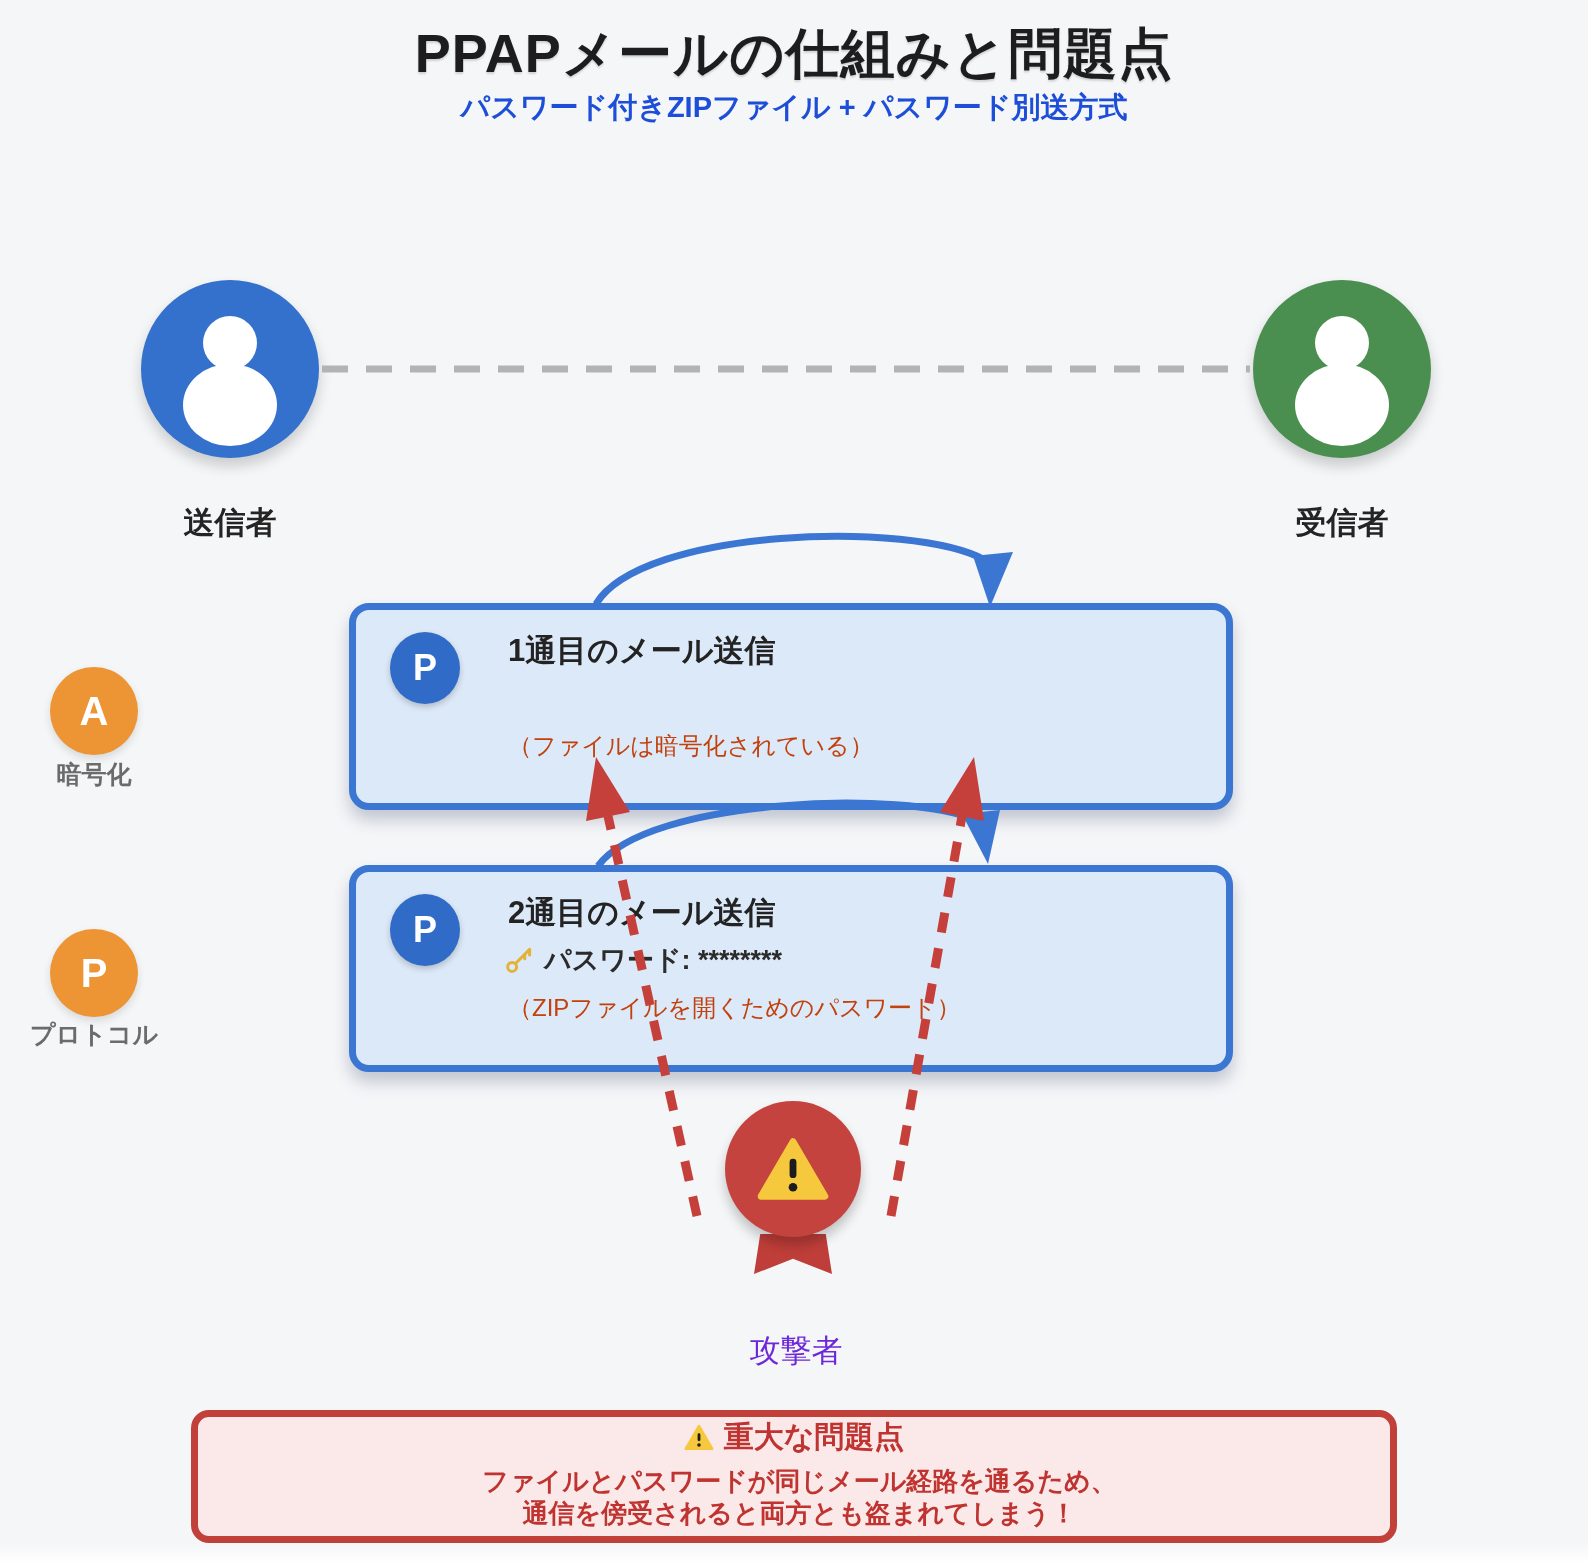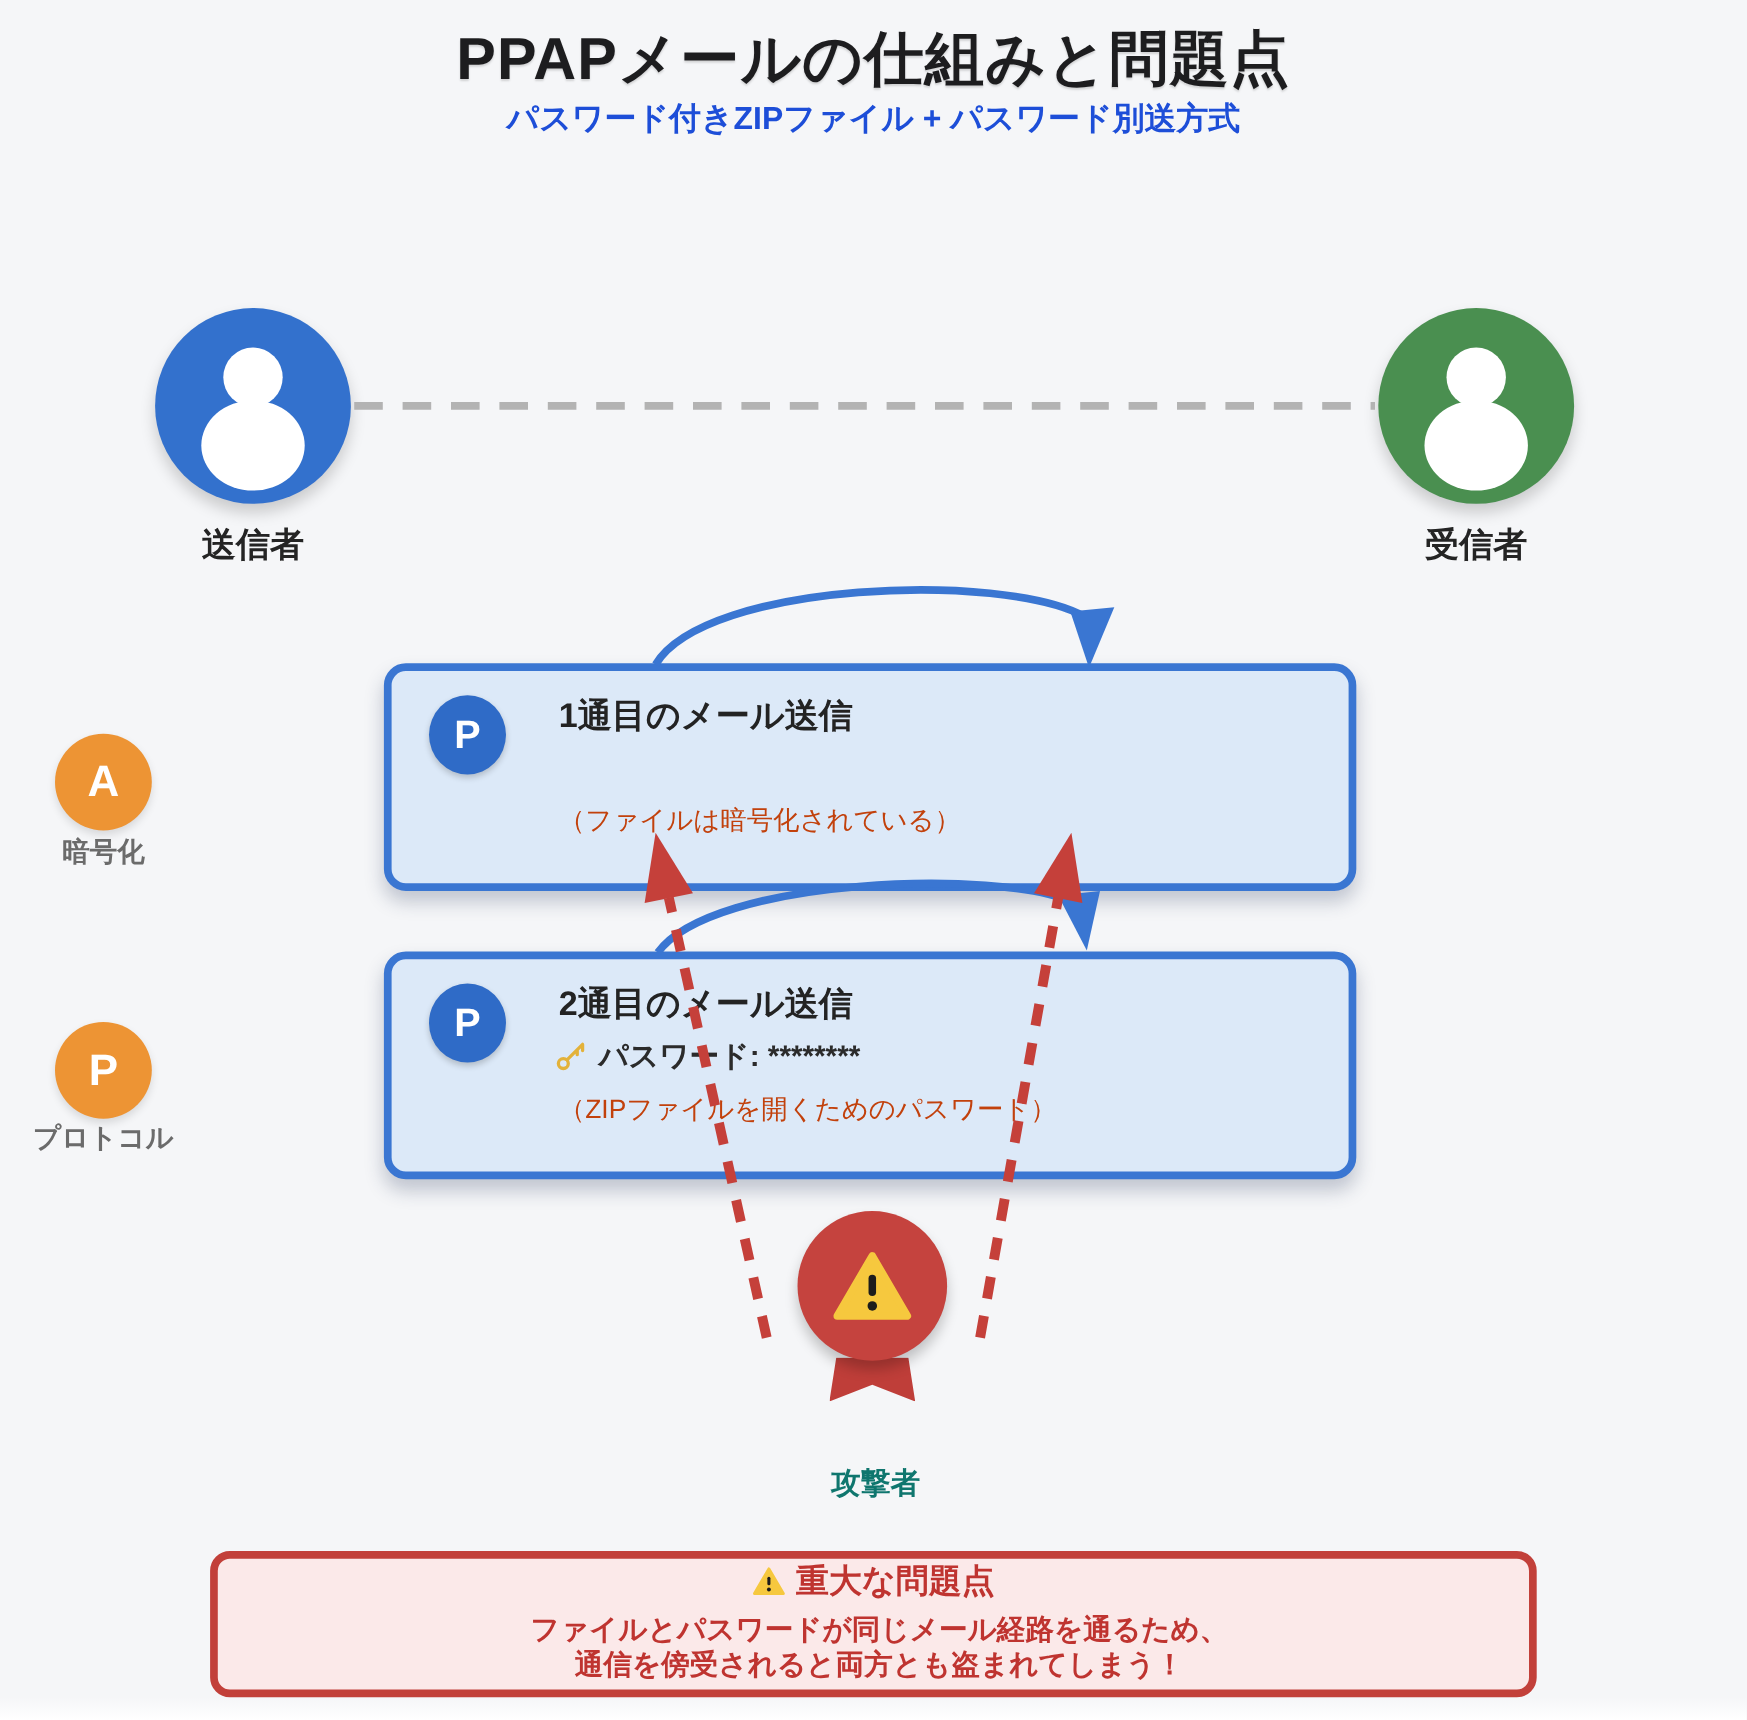--- a/index.html
+++ b/index.html
@@ -10,21 +10,21 @@
   .abs{position:absolute;}
   
   .title{top:6px;left:0;width:100%;text-align:center;font-size:54px;font-weight:900;
          color:#1d1d1f;letter-spacing:1px;text-shadow:0 2px 2px rgba(0,0,0,.15);margin-top:12px;}
   .subtitle{top:88px;left:0;width:100%;text-align:center;font-size:29px;font-weight:800;color:#1d4ed8;}
   
   .avatar{width:178px;height:178px;border-radius:50%;box-shadow:0 8px 14px rgba(0,0,0,.18);}
   .avatar svg{width:100%;height:100%;display:block;}
   .avatar-sender{left:141px;top:280px;background:#3371cd;}
   .avatar-receiver{left:1253px;top:280px;background:#4a8f50;}
-  .actor-label{width:220px;text-align:center;font-size:31px;font-weight:800;color:#242424;}
+  .actor-label{width:220px;text-align:center;font-size:31px;font-weight:800;color:#242424;margin-top:28px;}
   .label-sender{left:120px;top:474px;}
   .label-receiver{left:1232px;top:474px;}
   
   .mail-card{left:349px;width:870px;height:193px;background:#dce9f8;border:7px solid #3a76d2;
              border-radius:20px;box-shadow:0 10px 16px rgba(40,55,90,.25);z-index:2;}
   .mail1{top:603px;}
   .mail2{top:865px;}
   .badge-p{left:34px;top:22px;width:70px;height:72px;border-radius:50%;background:#2f6bc7;
            color:#fff;font-size:36px;font-weight:800;display:flex;align-items:center;
            justify-content:center;box-shadow:0 3px 6px rgba(0,0,0,.2);}
@@ -40,22 +40,22 @@
   .legend-p{left:50px;top:929px;}
   .legend-label{width:220px;text-align:center;font-size:25px;font-weight:600;color:#6b6b6b;}
   .legend-label-a{left:-16px;top:758px;}
   .legend-label-p{left:-16px;top:1018px;}
   
   .attacker-avatar{left:725px;top:1101px;width:136px;height:136px;border-radius:50%;background:#c5433e;
                    display:flex;align-items:center;justify-content:center;z-index:3;
                    box-shadow:0 8px 12px rgba(0,0,0,.22);}
   .attacker-ribbon{left:754px;top:1234px;width:78px;height:40px;background:#bf3e39;z-index:2;
                    clip-path:polygon(8% 0,92% 0,100% 100%,50% 62%,0 100%);}
-  .attacker-label{left:686px;top:1330px;width:220px;text-align:center;font-size:27px;
-                  font-weight:700;color:#0f766e;}
+  .attacker-label{left:686px;top:1330px;width:220px;text-align:center;font-size:31px;
+                  font-weight:400;color:#6d28d9;}
   
   .problem-box{left:191px;top:1410px;width:1192px;height:119px;background:#fbe9e9;
                border:7px solid #c2403a;border-radius:18px;z-index:2;
                display:flex;flex-direction:column;align-items:center;box-sizing:content-box;}
   .problem-title{display:flex;align-items:center;gap:10px;font-size:30px;font-weight:800;color:#bf3430;}
   .problem-line{font-size:26px;font-weight:700;color:#bf3430;line-height:1.22;margin-left:11px;}
   .problem-line.first{margin-top:8px;}
   .bottom-fade{left:0;top:1543px;width:100%;height:21px;
                background:linear-gradient(180deg,#f5f6f8 0%,#ffffff 100%);}
   

